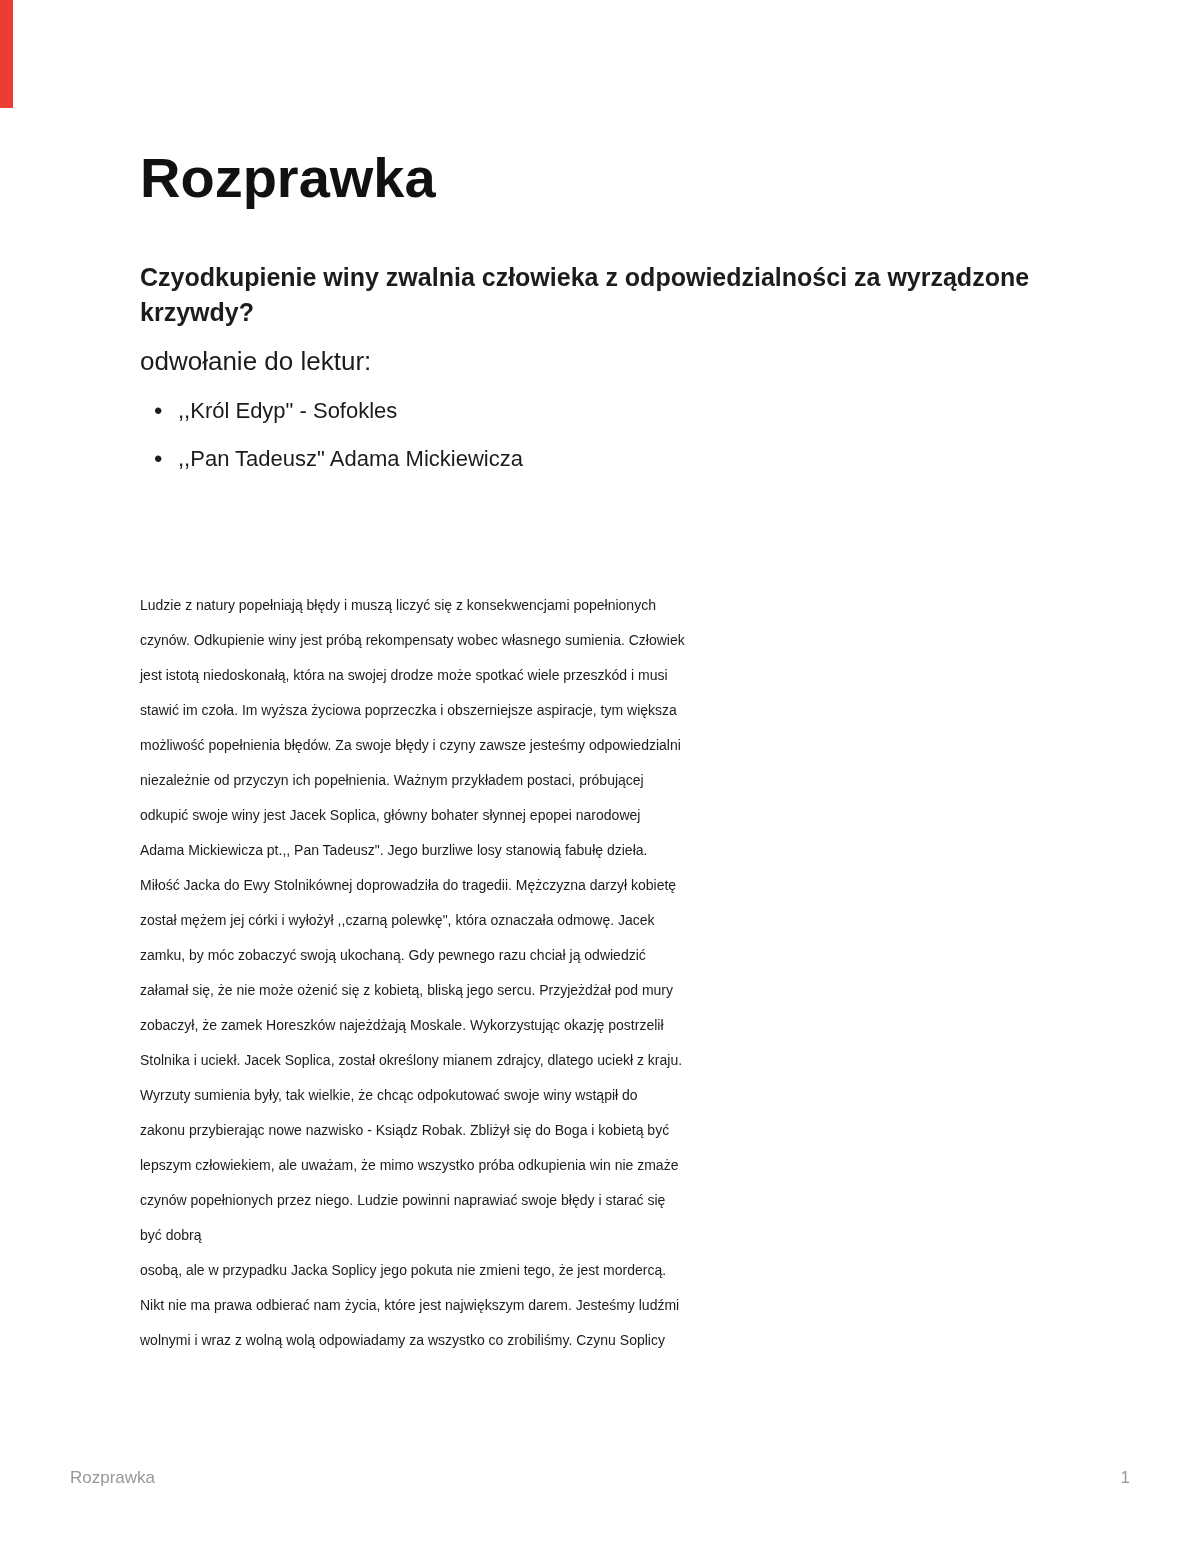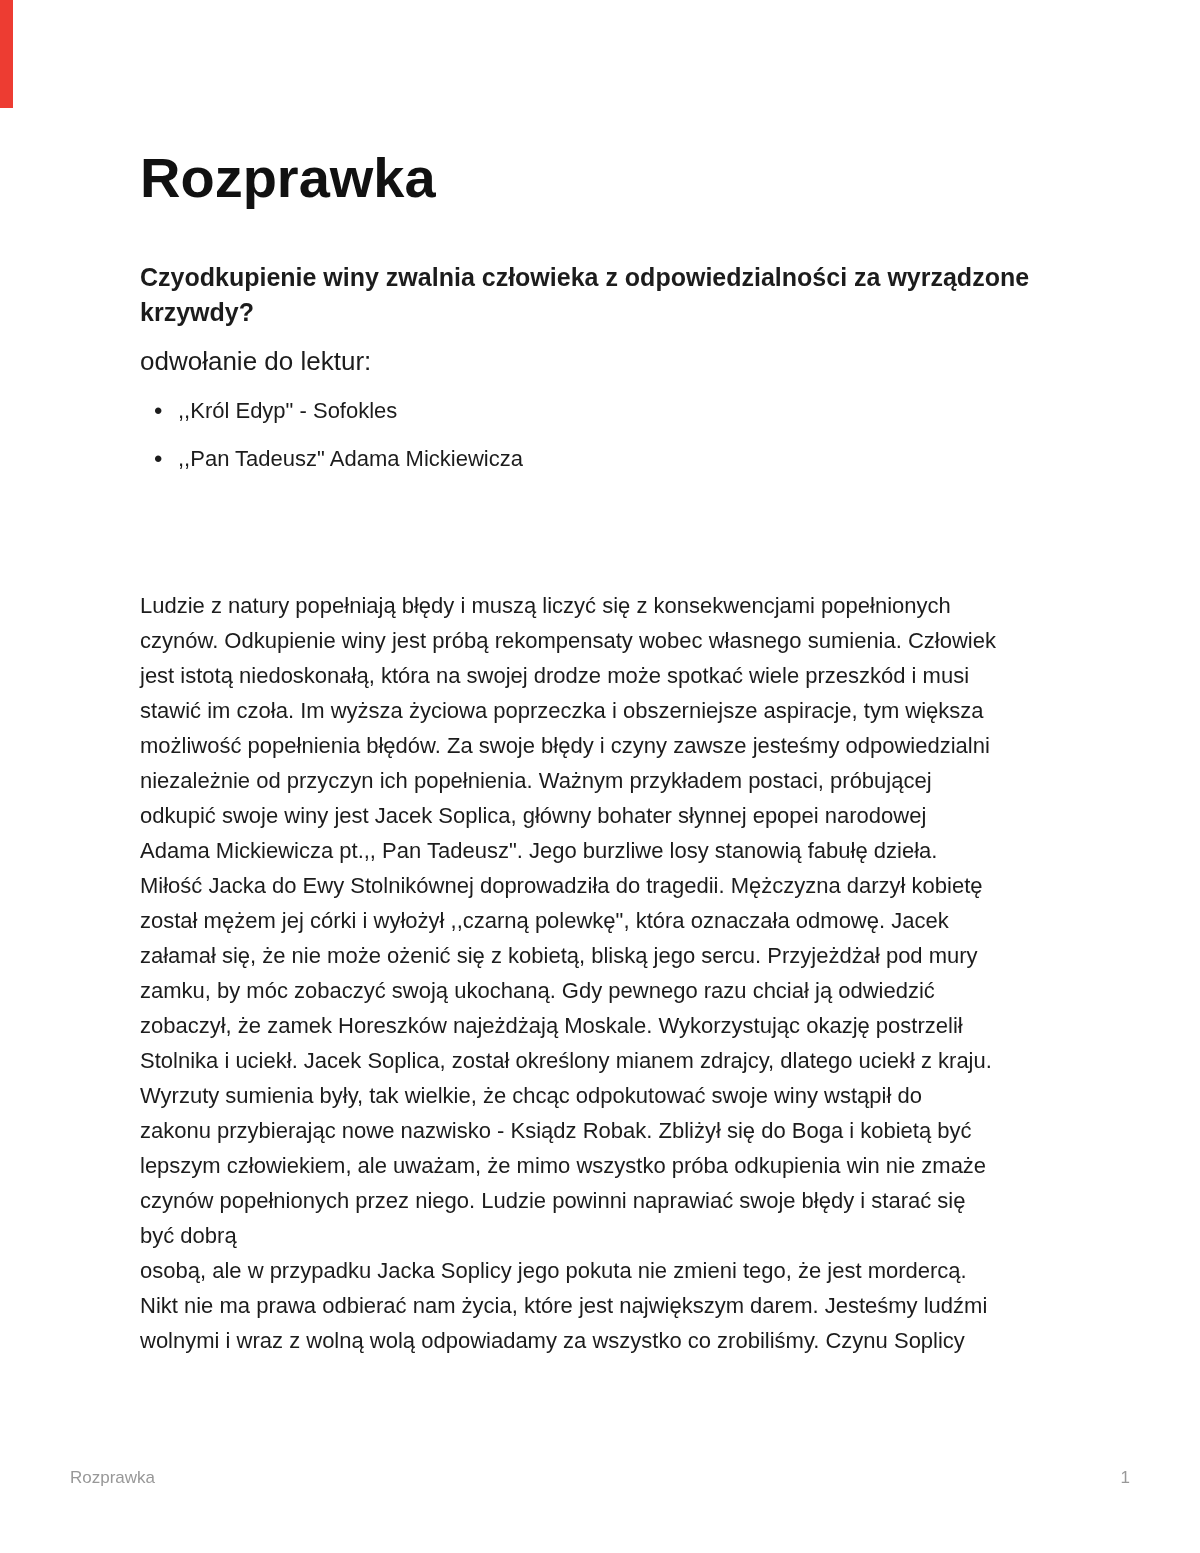--- a/index.html
+++ b/index.html
@@ -61,21 +61,21 @@
   ul.readings li + li { margin-top: 13px; }
   ul.readings li::before {
     content: "\2022";
     position: absolute;
     left: -6px;
     top: 0;
     font-size: 24px;
   }
   .essay {
     margin-top: 112px;
-    font-size: 22px;
+    font-size: 14px;
     line-height: 35px;
   }
   .essay > div { white-space: nowrap; }
   .footer {
     position: absolute;
     left: 70px;
     right: 70px;
     top: 1468px;
     display: flex;
     justify-content: space-between;
@@ -110,22 +110,22 @@
         <div>Ludzie z natury popełniają błędy i muszą liczyć się z konsekwencjami popełnionych</div>
         <div>czynów. Odkupienie winy jest próbą rekompensaty wobec własnego sumienia. Człowiek</div>
         <div>jest istotą niedoskonałą, która na swojej drodze może spotkać wiele przeszkód i musi</div>
         <div>stawić im czoła. Im wyższa życiowa poprzeczka i obszerniejsze aspiracje, tym większa</div>
         <div>możliwość popełnienia błędów. Za swoje błędy i czyny zawsze jesteśmy odpowiedzialni</div>
         <div>niezależnie od przyczyn ich popełnienia. Ważnym przykładem postaci, próbującej</div>
         <div>odkupić swoje winy jest Jacek Soplica, główny bohater słynnej epopei narodowej</div>
         <div>Adama Mickiewicza pt.,, Pan Tadeusz". Jego burzliwe losy stanowią fabułę dzieła.</div>
         <div>Miłość Jacka do Ewy Stolnikównej doprowadziła do tragedii. Mężczyzna darzył kobietę</div>
         <div>został mężem jej córki i wyłożył ,,czarną polewkę", która oznaczała odmowę. Jacek</div>
+        <div>zamku, by  móc zobaczyć swoją ukochaną. Gdy pewnego razu chciał ją odwiedzić</div>
         <div>załamał się, że nie może ożenić się z kobietą, bliską jego sercu. Przyjeżdżał pod mury</div>
-        <div>zamku, by  móc zobaczyć swoją ukochaną. Gdy pewnego razu chciał ją odwiedzić</div>
         <div>zobaczył, że zamek Horeszków najeżdżają Moskale. Wykorzystując okazję postrzelił</div>
         <div>Stolnika i uciekł. Jacek Soplica, został określony mianem zdrajcy, dlatego uciekł z kraju.</div>
         <div>Wyrzuty sumienia były, tak wielkie, że chcąc odpokutować swoje winy wstąpił do</div>
         <div>zakonu przybierając nowe nazwisko - Ksiądz Robak. Zbliżył się do Boga i kobietą być</div>
         <div>lepszym człowiekiem, ale uważam, że mimo wszystko próba odkupienia win nie zmaże</div>
         <div>czynów popełnionych przez niego. Ludzie powinni naprawiać swoje błędy i starać się</div>
         <div>być dobrą</div>
         <div>osobą, ale w przypadku Jacka Soplicy jego pokuta nie zmieni tego, że jest mordercą.</div>
         <div>Nikt nie ma prawa odbierać nam życia, które jest największym darem. Jesteśmy ludźmi</div>
         <div>wolnymi i wraz z wolną wolą odpowiadamy za wszystko co zrobiliśmy. Czynu Soplicy</div>

